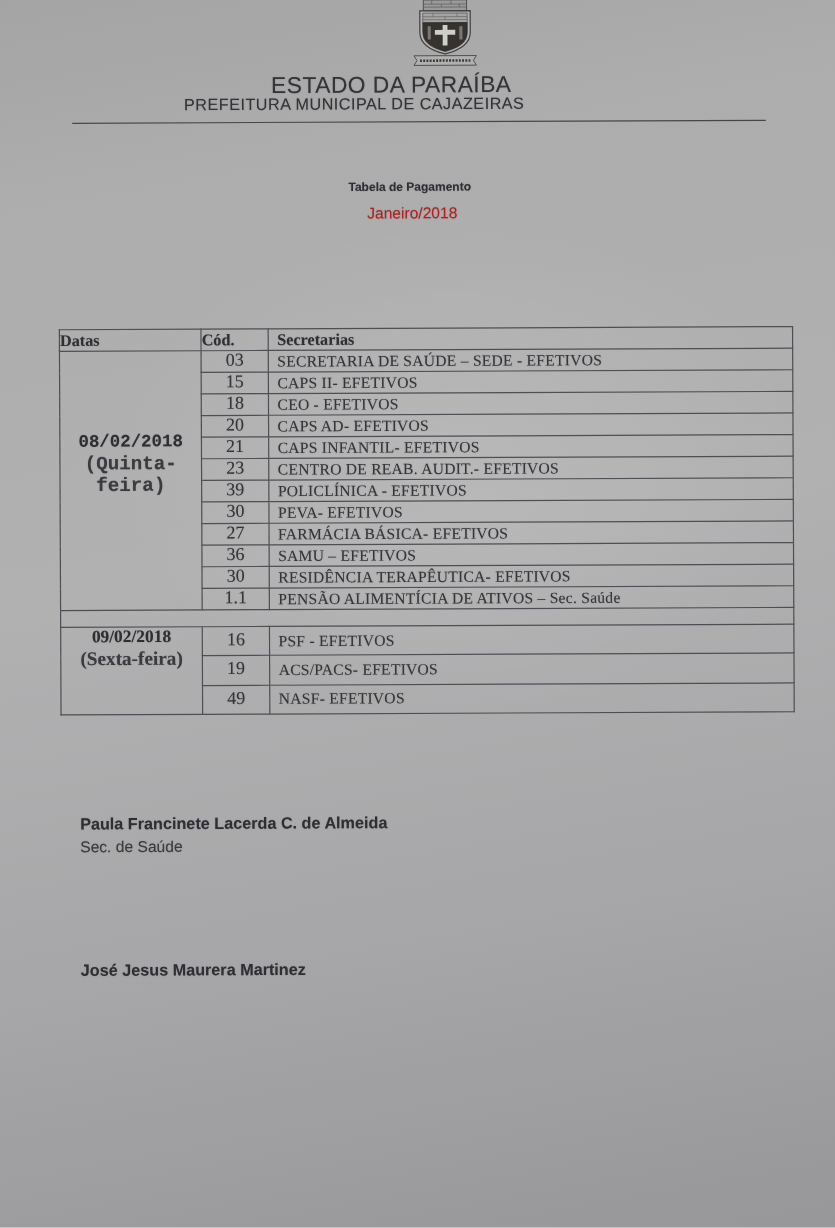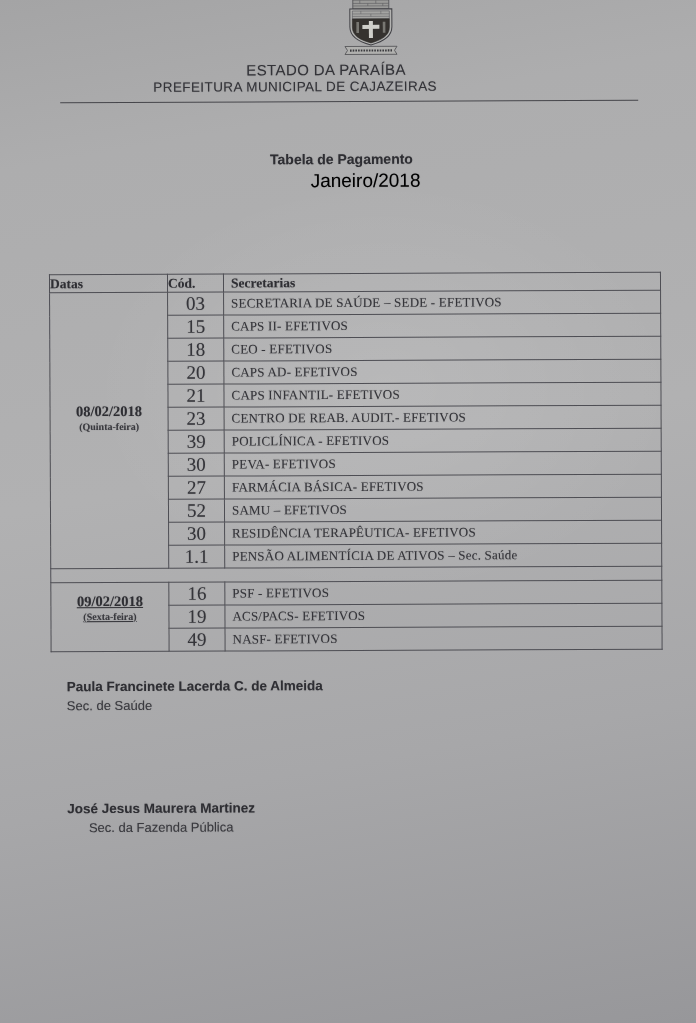--- a/index.html
+++ b/index.html
@@ -14,66 +14,66 @@
     position:absolute;inset:0;
     transform:rotate(-0.25deg);
     transform-origin:50% 50%;
   }
   .soft{ text-shadow:0 0 1px rgba(70,70,75,0.45); }
 
   
   .crest{ position:absolute; left:338px; top:-7px; }
   .org-line1{
     position:absolute; top:61px; left:328px; transform:translateX(-50%);
-    font-size:15px; letter-spacing:0.4px; color:#333338; white-space:nowrap;
+    font-size:19px; letter-spacing:0.4px; color:#333338; white-space:nowrap;
   }
   .org-line2{
     position:absolute; top:79px; left:297px; transform:translateX(-50%);
     font-size:13.5px; letter-spacing:0.4px; color:#333338; white-space:nowrap;
   }
   .header-rule{
     position:absolute; top:101px; left:62px; width:578px; height:0;
     border-top:1.6px solid #46464b;
   }
   .doc-title{
     position:absolute; top:151px; left:343px; transform:translateX(-50%);
-    font-size:14px; font-weight:bold; color:#2e2e33; white-space:nowrap;
+    font-size:10px; font-weight:bold; color:#2e2e33; white-space:nowrap;
   }
   .doc-subtitle{
     position:absolute; top:170px; left:345px; transform:translateX(-50%);
-    font-size:19px; color:#000000; white-space:nowrap;margin-left:22px;
+    font-size:13px; color:#b91c1c; white-space:nowrap;
   }
 
   
   table.paytable{
     position:absolute; left:50px; top:273px; width:611px;
     border-collapse:collapse; table-layout:fixed;
     font-family:"Liberation Serif", serif; color:#35353a;
   }
   .paytable th, .paytable td{ border:1px solid #4e4e54; padding:0; overflow:hidden; }
   .paytable thead tr{ height:18px; }
   .paytable th{ font-size:13.5px; font-weight:bold; color:#2f2f34; }
   th.h-datas, th.h-cod{ text-align:left; }
   th.h-sec{ text-align:left; padding-left:7px; }
   tr.s0{ height:17.1px; }
   tr.s1{ height:18px; }
   tr.sep-row{ height:14px; }
   tr.sep-row td{ border-left:1px solid #4e4e54; border-right:1px solid #4e4e54; }
-  td.cod{ text-align:center; font-size:19px; }
+  td.cod{ text-align:center; font-size:15px; }
   td.sec{ text-align:left; padding-left:7px; font-size:13px; letter-spacing:0.2px; white-space:nowrap; }
   td.date-cell{ text-align:center; vertical-align:middle; }
-  td.date-cell.sec-0{ padding-bottom:26px; }
-  td.date-cell.sec-1{ padding-bottom:20px;text-decoration:underline; }
+  td.date-cell.sec-0{ padding-bottom:26px;font-family:Liberation Mono, monospace; }
+  td.date-cell.sec-1{ padding-bottom:36px; }
   .date-line{ font-weight:bold; font-size:14.5px; color:#2e2e33; }
-  .weekday-line{ font-weight:bold; font-size:10px; color:#3a3a3f; margin-top:1px; }
+  .weekday-line{ font-weight:bold; font-size:16px; color:#3a3a3f; margin-top:1px; }
 
   
   .sig{ position:absolute; left:66px; }
   .sig-1{ top:678px; }
-  .sig-2{ top:800px;text-align:center; }
+  .sig-2{ top:800px; }
   .sig-name{ font-weight:bold; font-size:13.5px; color:#2e2e33; white-space:nowrap; }
   .sig-role{ font-size:13px; color:#3a3a3f; margin-top:4px; white-space:nowrap; }
 </style>
 </head>
 <body>
 
 <div class="doc">
 
   <svg class="crest" width="70" height="68" viewBox="0 0 70 68">
 
@@ -168,21 +168,21 @@
         </tr>
         <tr class="s0">
           <td class="cod soft">30</td>
           <td class="sec soft">PEVA- EFETIVOS</td>
         </tr>
         <tr class="s0">
           <td class="cod soft">27</td>
           <td class="sec soft">FARMÁCIA BÁSICA- EFETIVOS</td>
         </tr>
         <tr class="s0">
-          <td class="cod soft">52</td>
+          <td class="cod soft">36</td>
           <td class="sec soft">SAMU – EFETIVOS</td>
         </tr>
         <tr class="s0">
           <td class="cod soft">30</td>
           <td class="sec soft">RESIDÊNCIA TERAPÊUTICA- EFETIVOS</td>
         </tr>
         <tr class="s0">
           <td class="cod soft">1.1</td>
           <td class="sec soft">PENSÃO ALIMENTÍCIA DE ATIVOS – Sec. Saúde</td>
         </tr>
@@ -207,16 +207,15 @@
         </tr>
       </tbody>
   </table>
 
   <div class="sig sig-1">
     <div class="sig-name soft">Paula Francinete Lacerda C. de Almeida</div>
     <div class="sig-role soft">Sec. de Saúde</div>
   </div>
   <div class="sig sig-2">
     <div class="sig-name soft">José Jesus Maurera Martinez</div>
-    <div class="sig-role soft">Sec. da Fazenda Pública</div>
   </div>
 
 </div>
 
 </body></html>

